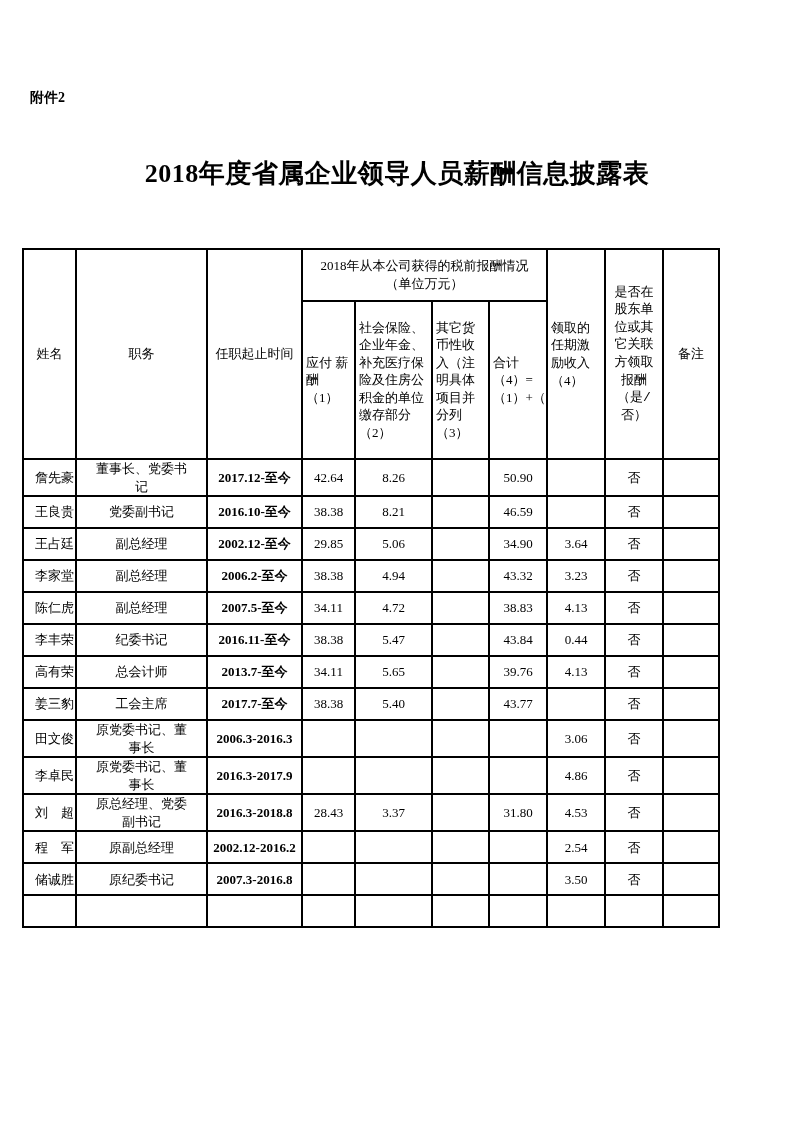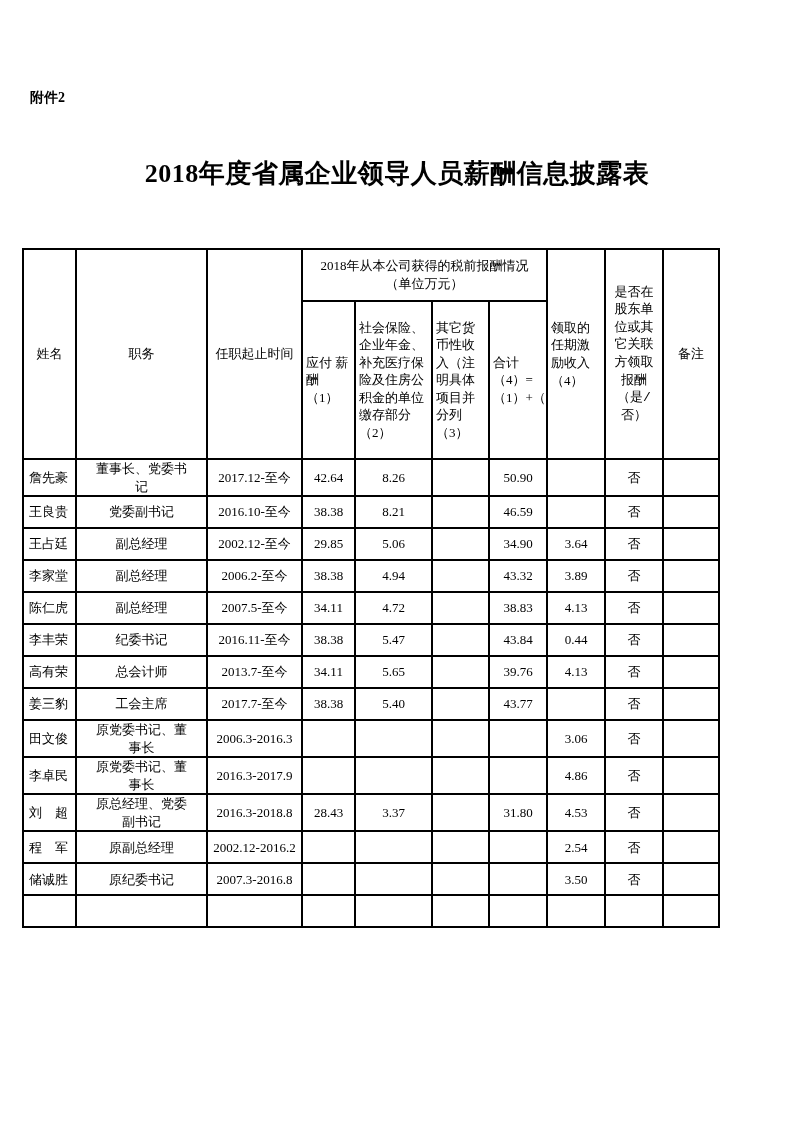--- a/index.html
+++ b/index.html
@@ -22,23 +22,23 @@
   }
   .salary-table th, .salary-table td {
     border:2px solid #000; font-weight:normal; font-size:13px;
     overflow:hidden; box-sizing:border-box; line-height:1.35;
   }
   th.hdr-center { text-align:center; vertical-align:middle; padding:2px; }
   th.hdr-group  { text-align:center; vertical-align:middle; height:52px; padding:2px 6px;margin-left:40px; }
   th.hdr-sub    { text-align:left; vertical-align:middle; padding:3px 3px; height:158px;border-radius:19px; }
   th.hdr-yesno  { text-align:center; vertical-align:middle; padding:3px 4px;font-family:Liberation Mono, monospace; }
   tr.data-row td { height:32px; }
-  td.c-name  { text-align:left; padding-left:5px; }
+  td.c-name  { text-align:right; padding-left:5px; }
   td.c-pos   { text-align:center; padding:0 14px; }
-  td.c-term  { text-align:center; }
+  td.c-term  { text-align:center;font-weight:bold; }
   td.c-num   { text-align:center; }
   td.c-flag  { text-align:center; }
   td.c-rem   { text-align:center; }
 </style>
 </head>
 <body>
 
 <div class="attachment-label">附件2</div>
 <div class="doc-title">2018年度省属企业领导人员薪酬信息披露表</div>
 
@@ -110,21 +110,21 @@
         <td class="c-rem"></td>
     </tr>
     <tr class="data-row">
       <td class="c-name">李家堂</td>
         <td class="c-pos">副总经理</td>
         <td class="c-term">2006.2-至今</td>
         <td class="c-num">38.38</td>
         <td class="c-num">4.94</td>
         <td class="c-num"></td>
         <td class="c-num">43.32</td>
-        <td class="c-num">3.89</td>
+        <td class="c-num">3.23</td>
         <td class="c-flag">否</td>
         <td class="c-rem"></td>
     </tr>
     <tr class="data-row">
       <td class="c-name">陈仁虎</td>
         <td class="c-pos">副总经理</td>
         <td class="c-term">2007.5-至今</td>
         <td class="c-num">34.11</td>
         <td class="c-num">4.72</td>
         <td class="c-num"></td>

